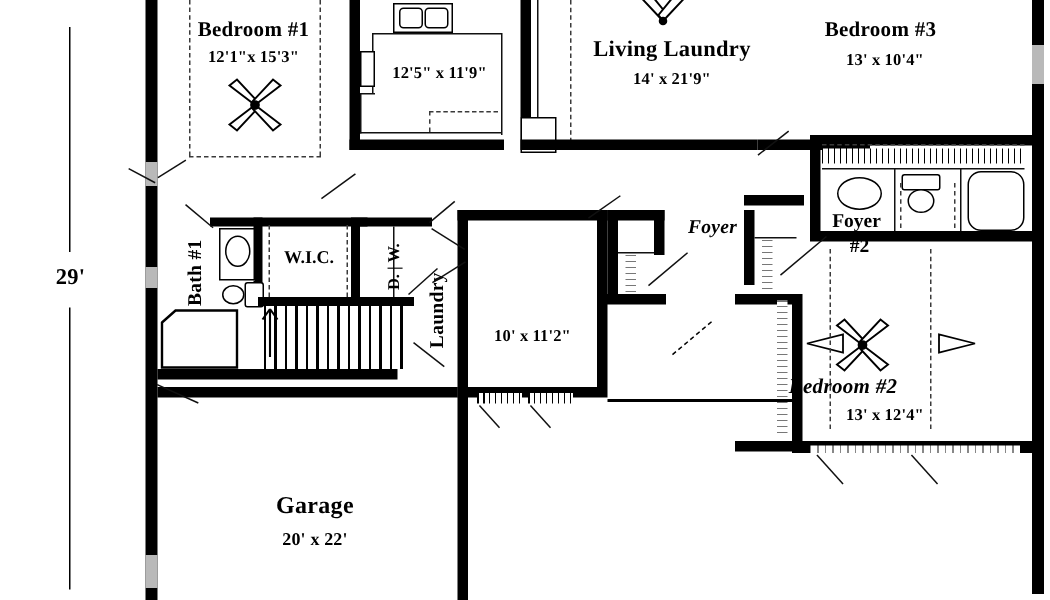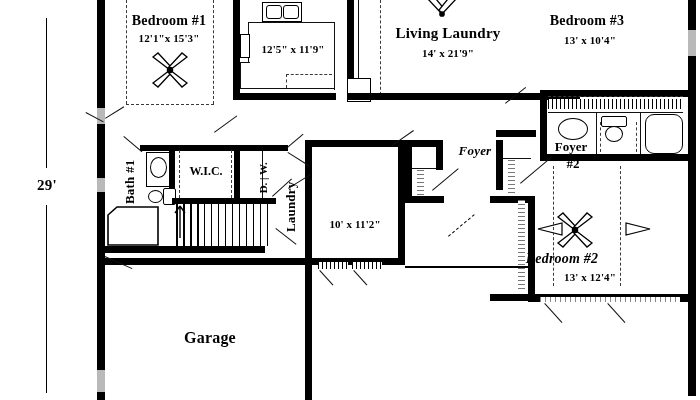--- a/index.html
+++ b/index.html
@@ -228,20 +228,21 @@
   </svg>
   <div class="w" style="left:528px;top:294px;width:162px;height:8px;"></div>
   <div class="hatch" style="left:540px;top:297px;width:140px;height:5px;background:
               repeating-linear-gradient(to right,#888 0 1px,#fff 1px 5px);"></div>
   <div class="line-h" style="left:545px;top:303px;width:26px;transform:rotate(48deg);transform-origin:0 0;"></div>
   <div class="line-h" style="left:608px;top:303px;width:26px;transform:rotate(48deg);transform-origin:0 0;"></div>
 
   <div class="w" style="left:105px;top:258px;width:200px;height:7px;"></div>
   <div class="line-h" style="left:405px;top:266px;width:125px;height:2px;background:#000;"></div>
   <div class="lbl nm" style="left:140px;top:330px;width:140px;font-size:16px;">Garage</div>
+  <div class="lbl dim" style="left:140px;top:353px;width:140px;font-size:12px;">20' x 22'</div>
 
   <div class="w" style="left:305px;top:258px;width:7px;height:142px;"></div>
 
   <div class="line-h" style="left:105px;top:256px;width:30px;transform:rotate(24deg);transform-origin:0 0;"></div>
   <div class="line-h" style="left:214px;top:132px;width:28px;transform:rotate(-36deg);transform-origin:0 0;"></div>
   <div class="line-h" style="left:124px;top:136px;width:24px;transform:rotate(40deg);transform-origin:0 0;"></div>
   <div class="line-h" style="left:286px;top:148px;width:22px;transform:rotate(-40deg);transform-origin:0 0;"></div>
   <div class="dash-h" style="left:548px;top:96px;width:135px;"></div>
 
 </div>

